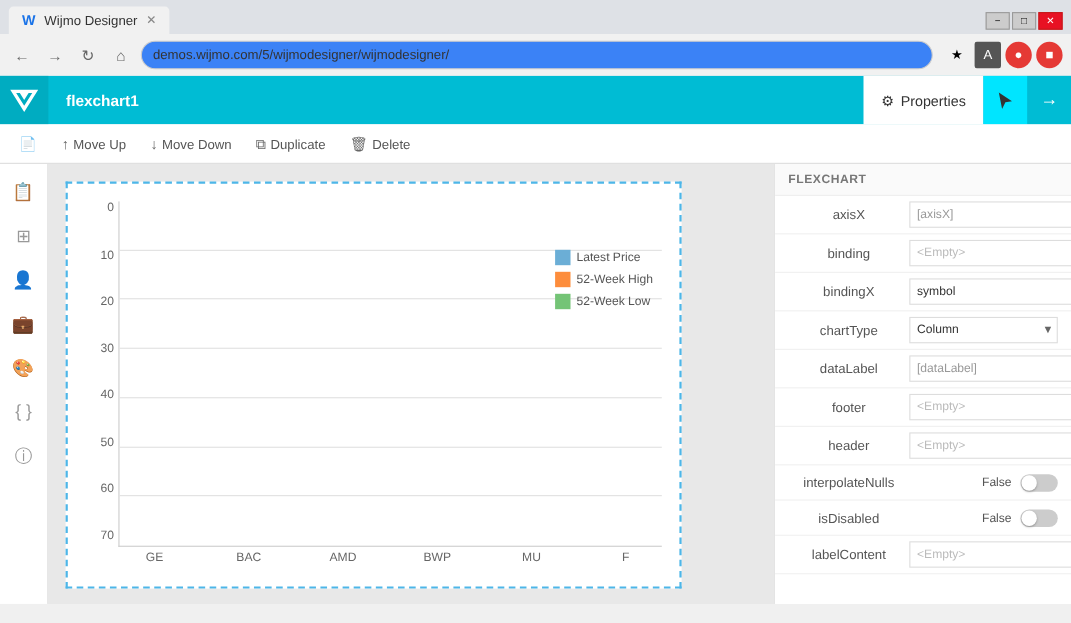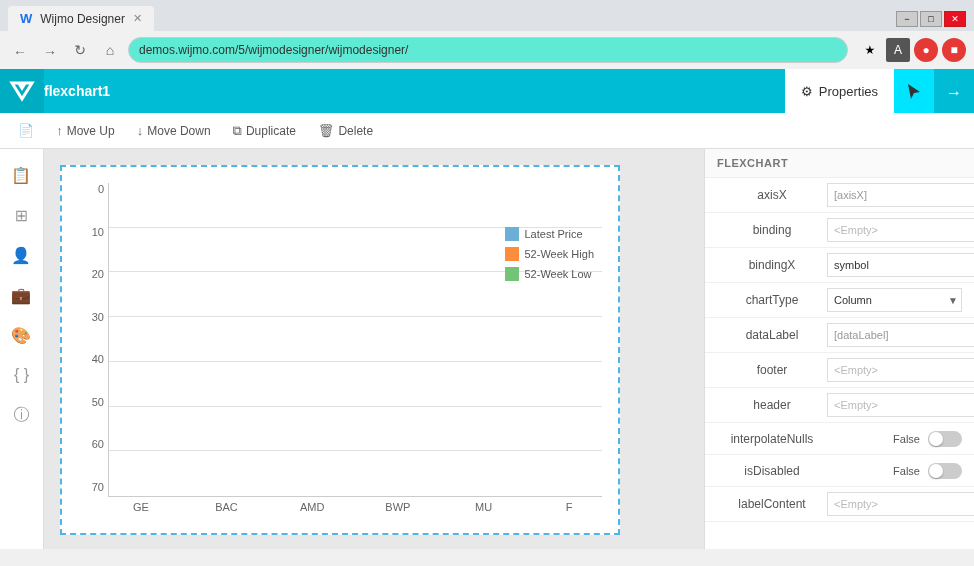--- a/index.html
+++ b/index.html
@@ -2,34 +2,34 @@
 <html><head>
   <meta charset="utf-8">
   <style>
     * { box-sizing: border-box; margin: 0; padding: 0; }
     body { font-family: 'Segoe UI', Arial, sans-serif; font-size: 12px; background: #f0f0f0; overflow: hidden; }
     .tab-bar { display: flex; align-items: center; padding: 6px 8px 0; background: #dee1e6; }
     .tab { display: flex; align-items: center; background: #f1f1f1; border-radius: 4px 4px 0 0; padding: 5px 12px; font-size: 12px; color: #333; gap: 8px; min-width: 120px; }
     .tab .close-btn { font-size: 11px; color: #888; cursor: pointer; }
     .address-bar { display: flex; align-items: center; padding: 6px 8px; gap: 6px; background: #f1f1f1; }
     .nav-btn { width: 24px; height: 24px; display: flex; align-items: center; justify-content: center; cursor: pointer; color: #666; font-size: 14px; border-radius: 50%; }
-    .address-input { flex: 1; height: 26px; border: 1px solid #ccc; border-radius: 13px; padding: 0 10px; font-size: 12px; background: #5eead4; color: #333; }
+    .address-input { flex: 1; height: 26px; border: 1px solid #ccc; border-radius: 13px; padding: 0 10px; font-size: 12px; background: #3b82f6; color: #333; }
     .browser-actions { display: flex; align-items: center; gap: 4px; margin-left: 4px; }
     .browser-action-btn { width: 24px; height: 24px; border-radius: 50%; display: flex; align-items: center; justify-content: center; font-size: 12px; }
     .window-controls { display: flex; gap: 2px; margin-left: auto; }
     .win-btn { width: 22px; height: 16px; background: #ccc; border: 1px solid #999; font-size: 9px; display: flex; align-items: center; justify-content: center; cursor: pointer; }
 
     
     .app-container { display: flex; flex-direction: column; height: 480px; }
 
     
     .app-topbar { display: flex; align-items: center; background: #00bcd4; height: 44px; }
     .app-logo { background: #00acc1; width: 44px; height: 44px; display: flex; align-items: center; justify-content: center; }
     .app-logo svg { width: 28px; height: 28px; }
-    .app-title { color: white; font-weight: bold; font-size: 14px; padding: 0 0; }
+    .app-title { color: white; font-weight: bold; font-size: 14px; padding: 0 16px; }
     .edit-tab { display: flex; align-items: center; gap: 6px; background: white; height: 100%; padding: 0 16px; color: #00bcd4; font-weight: 500; }
     .edit-tab svg { width: 14px; height: 14px; }
     .topbar-spacer { flex: 1; }
     .properties-btn { display: flex; align-items: center; gap: 6px; background: #00bcd4; color: white; padding: 0 16px; height: 100%; cursor: pointer; font-size: 13px; }
     .properties-btn.active { background: white; color: #333; }
     .cursor-btn { background: #00e5ff; width: 40px; height: 44px; display: flex; align-items: center; justify-content: center; cursor: pointer; }
     .arrow-btn { background: #00bcd4; width: 40px; height: 44px; display: flex; align-items: center; justify-content: center; cursor: pointer; color: white; }
 
     
     .toolbar { display: flex; align-items: center; height: 36px; background: white; border-bottom: 1px solid #ddd; padding: 0 8px; gap: 2px; }

